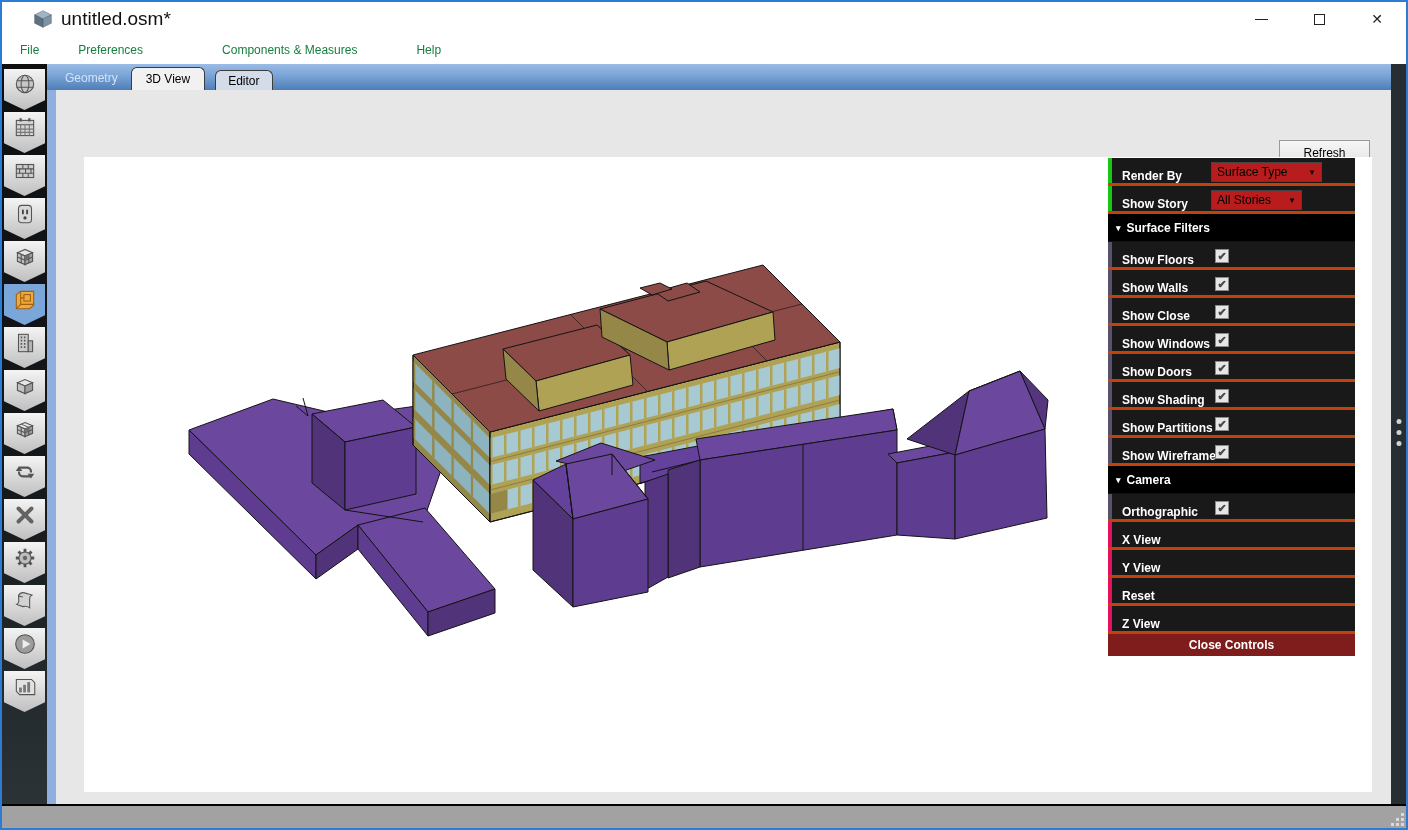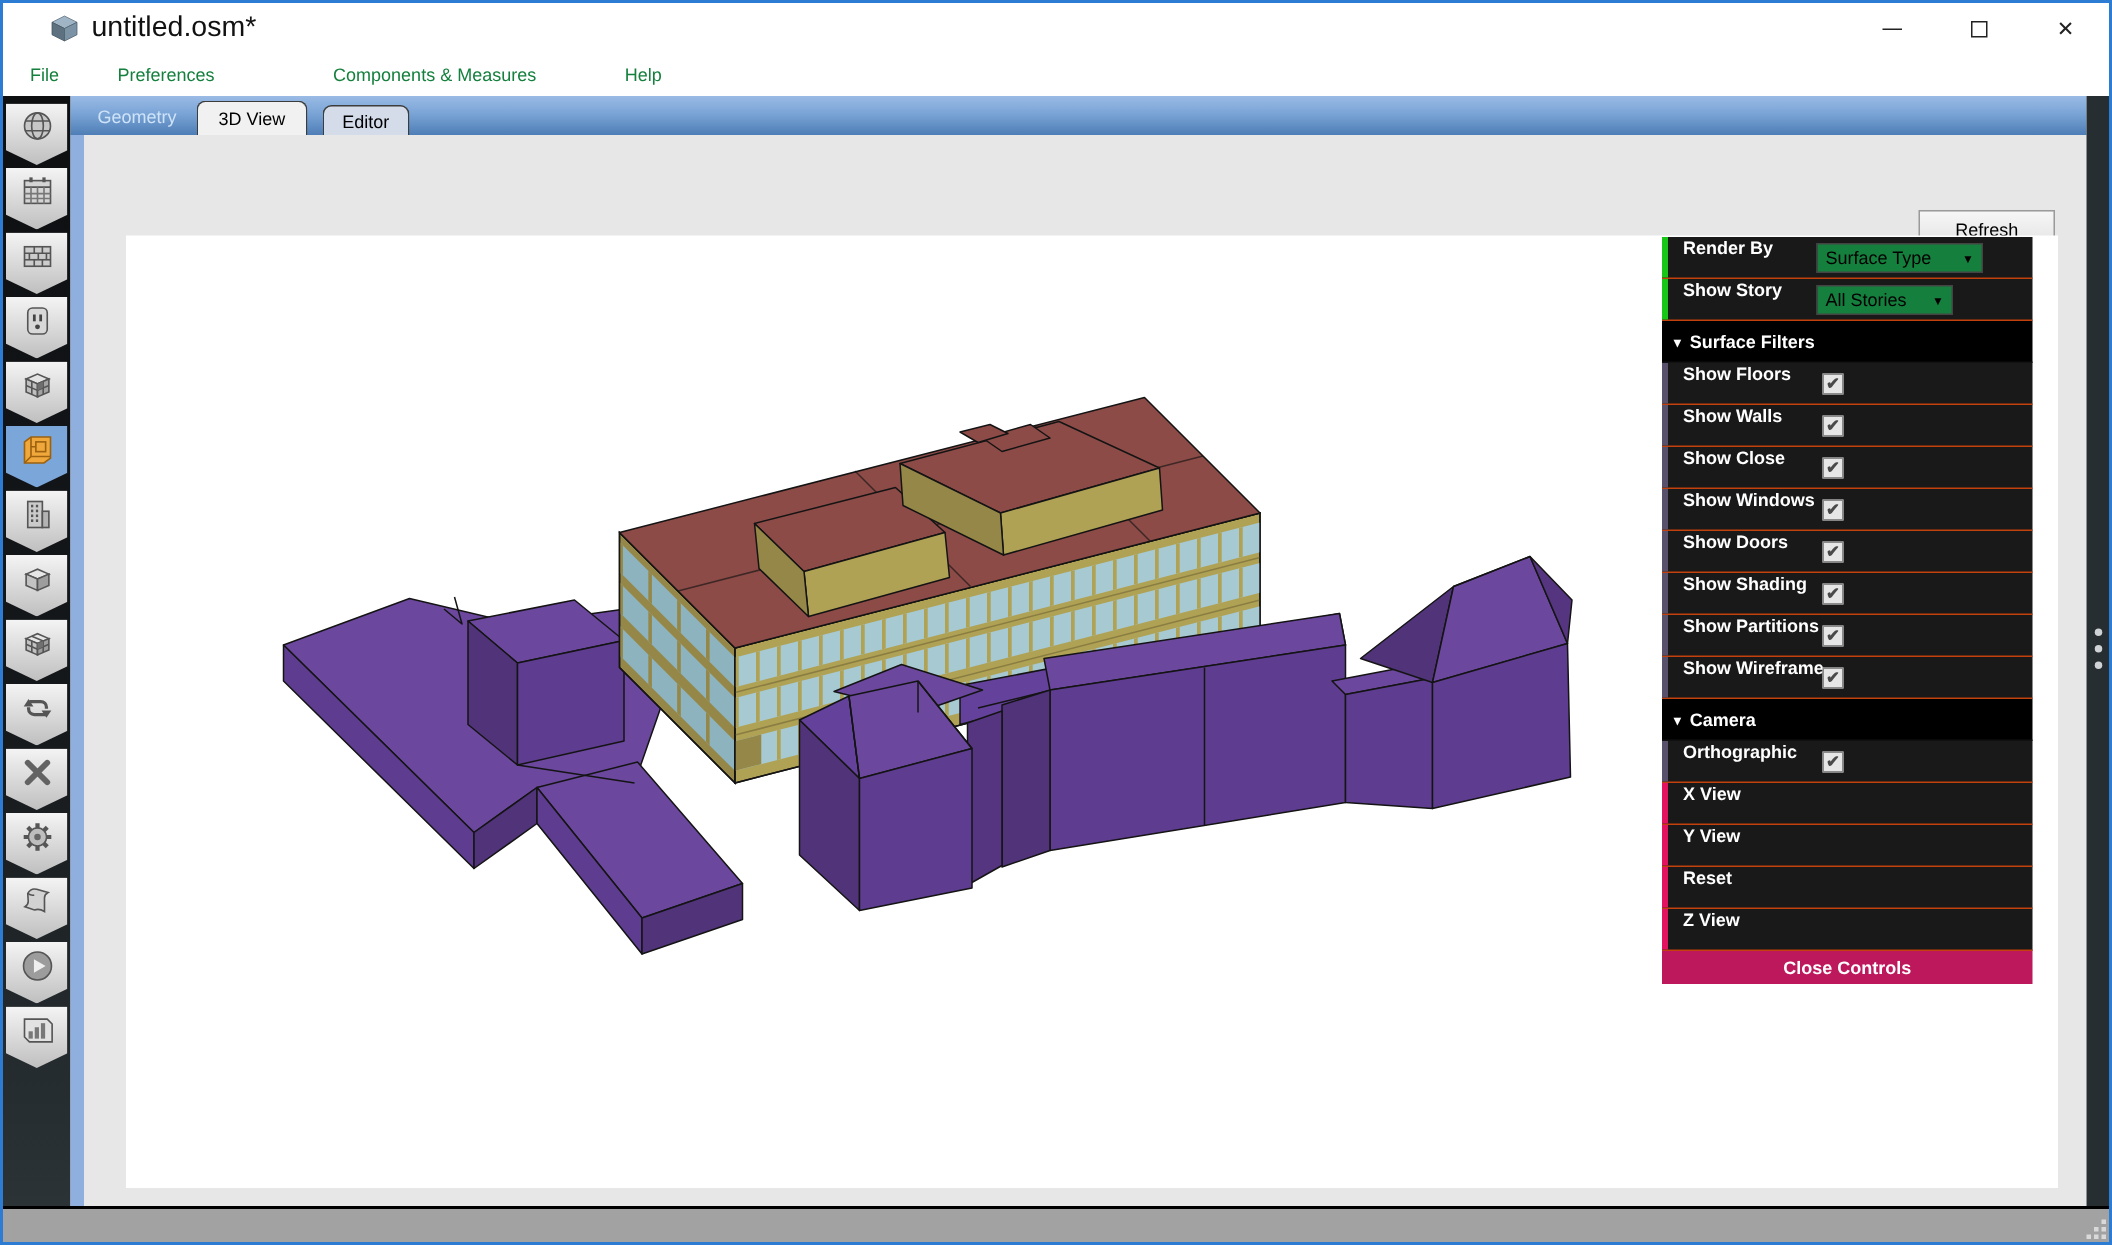--- a/index.html
+++ b/index.html
@@ -45,34 +45,34 @@
   .blue-strip { width:9px; background:#8fb0df; flex:0 0 auto; }
   .content { flex:1 1 auto; background:#e7e7e7; position:relative; min-width:0; }
 
   .refresh-btn { position:absolute; top:33px; right:21px; width:91px; height:26px; background:linear-gradient(180deg,#f6f6f6,#e3e3e3); border:1px solid #9a9a9a; font-size:12px; color:#000; display:flex; align-items:center; justify-content:center;margin-top:17px; }
 
   .viewport { position:absolute; left:28px; top:67px; width:1288px; height:635px; background:#fff; }
   .viewport svg { position:absolute; left:0; top:0; width:100%; height:100%; }
 
   
   .panel { position:absolute; left:1024px; top:1px; width:247px; color:#fff; font-size:12px; font-weight:bold; }
-  .prow { position:relative; height:28px; background:#191919; border-bottom:1px solid #c2410c; display:flex; align-items:flex-start; padding-left:14px; }
+  .prow { position:relative; height:28px; background:#191919; border-bottom:3px solid #c2410c; display:flex; align-items:flex-end; padding-left:14px; }
   .prow .stripe { position:absolute; left:0; top:0; bottom:0; width:4px; }
   .stripe.green { background:#17c617; }
   .stripe.purple { background:#59506b; }
   .stripe.pink { background:#e3125e; }
   .phead { height:28px; background:#000; display:flex; align-items:center; padding-left:8px; border-bottom:1px solid #111; }
   .phead .arrow { font-size:9px; margin-right:6px; color:#fff; }
-  .dropdown { position:absolute; left:103px; top:4px; height:20px; background:#15803d; color:#000; font-weight:normal; border:1px solid #444; display:flex; align-items:center; justify-content:space-between; padding:0 5px; font-size:12px; }
+  .dropdown { position:absolute; left:103px; top:4px; height:20px; background:#b91c1c; color:#000; font-weight:normal; border:1px solid #444; display:flex; align-items:center; justify-content:space-between; padding:0 5px; font-size:12px; }
   .dropdown .dd-arrow { font-size:8px; margin-left:6px; }
   .dd-render { width:111px; }
   .dd-story { width:91px; }
   .cb { position:absolute; left:107px; top:7px; width:14px; height:14px; background:#e6e6e6; border:1px solid #8a8a8a; display:flex; align-items:center; justify-content:center; }
   .cb .tick { font-size:11px; color:#4a4a4a; line-height:1; }
-  .pclose { height:22px; background:#be185d; display:flex; align-items:center; justify-content:center; }
+  .pclose { height:22px; background:#7f1d1d; display:flex; align-items:center; justify-content:center; }
 
   
   .statusbar { height:22px; background:#a2a2a2; flex:0 0 auto; position:relative; }
   .grip { position:absolute; right:2px; bottom:2px; width:14px; height:14px; }
   .grip i { position:absolute; width:3px; height:3px; background:#d9d9d9; }
   .grip i:nth-child(1){ right:0; bottom:0; } .grip i:nth-child(2){ right:5px; bottom:0; } .grip i:nth-child(3){ right:10px; bottom:0; }
   .grip i:nth-child(4){ right:0; bottom:5px; } .grip i:nth-child(5){ right:5px; bottom:5px; } .grip i:nth-child(6){ right:0; bottom:10px; }
 </style>
 </head>
 <body>

